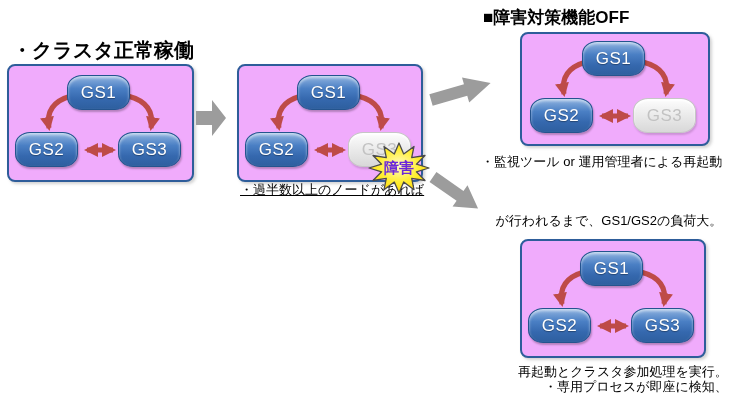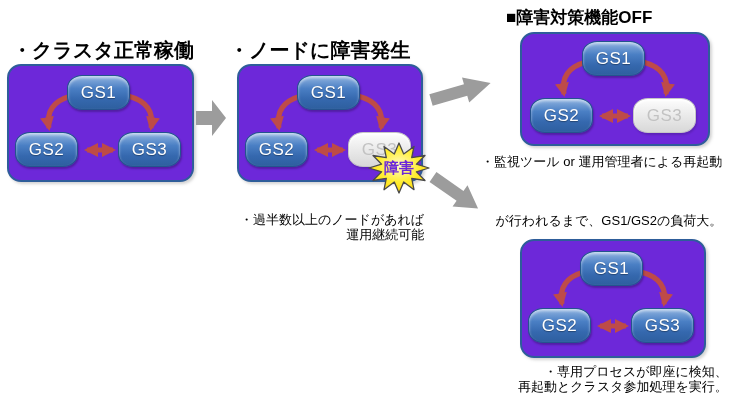--- a/index.html
+++ b/index.html
@@ -7,22 +7,22 @@
   body { font-family: "Liberation Sans", "DejaVu Sans", sans-serif; color: #000; }
   #canvas { position: relative; width: 734px; height: 406px; background: #fff; overflow: hidden; }
 
   .title { position: absolute; font-size: 20px; font-weight: 700; white-space: nowrap; }
   .heading { position: absolute; font-size: 17px; font-weight: 700; white-space: nowrap; }
   .caption { position: absolute; font-size: 13px; line-height: 15px; white-space: nowrap; text-align: right; }
 
   .cluster {
     position: absolute;
     border: 2.5px solid #2E5D9A;
-    border-radius: 14px;
-    background: #6d28d9;
+    border-radius: 8px;
+    background: #f0abfc;
     box-shadow: 2px 2px 3px rgba(130,130,130,.35);
     text-align: right;
   }
   .link-arrows { position: absolute; left: 0; top: 0; overflow: visible; }
 
   .node {
     position: absolute; width: 63px; height: 35px;
     border-radius: 15px / 13px;
     display: flex; align-items: center; justify-content: center;
     font-size: 17px; letter-spacing: .5px;
@@ -64,22 +64,21 @@
       <stop offset="0%" stop-color="#FFFBCC"></stop>
       <stop offset="55%" stop-color="#FFEE33"></stop>
       <stop offset="100%" stop-color="#FFD400"></stop>
     </radialGradient>
   </defs>
 </svg>
 
 <div id="canvas">
 
   <div class="title" style="left:12px; top:37px;">・クラスタ正常稼働</div>
-  <div class="title" style="left:229px; top:37px;">・ノードに障害発生</div>
-  <div class="heading" style="left:483px; top:6px;margin-left:23px;">■障害対策機能OFF</div>
+  <div class="heading" style="left:483px; top:6px;">■障害対策機能OFF</div>
 
   <div class="cluster" style="left:7px; top:64px; width:187px; height:118px;">
     <svg class="link-arrows" width="182" height="113" viewBox="0 0 182 113">
       <path d="M 62 30 C 44 35 37 46 40 62" fill="none" stroke="#BE4B48" stroke-width="5" marker-end="url(#ah)"></path>
       <path d="M 119 30 C 138 35 145 46 142 62" fill="none" stroke="#BE4B48" stroke-width="5" marker-end="url(#ah)"></path>
       <path d="M 78 84 L 104 84" fill="none" stroke="#BE4B48" stroke-width="5" marker-start="url(#ah)" marker-end="url(#ah)"></path>
     </svg>
     <div class="node blue" style="left:58px; top:9px;">GS1</div>
     <div class="node blue" style="left:6px;  top:66px;">GS2</div>
     <div class="node blue" style="left:109px;top:66px;">GS3</div>
@@ -134,26 +133,25 @@
     <svg width="62" height="26" viewBox="0 0 62 26">
       <polygon points="0,7 36,7 36,0 62,13 36,26 36,19 0,19" fill="#9C9C9C"></polygon>
     </svg>
   </div>
   <div class="flow-arrow" style="left:433px; top:164px; transform: rotate(35deg); transform-origin: 0 50%;">
     <svg width="55" height="26" viewBox="0 0 55 26">
       <polygon points="0,7 33,7 33,0 55,13 33,26 33,19 0,19" fill="#9C9C9C"></polygon>
     </svg>
   </div>
 
-  <div class="caption" style="left:240px; top:212px;">
+  <div class="caption" style="left:240px; top:182px;text-decoration:underline;">
     <div>・過半数以上のノードがあれば</div>
-    <div style="margin-left:10px;">運用継続可能</div>
   </div>
   <div class="caption" style="left:481px; top:154px;">
     <div>・監視ツール or 運用管理者による再起動</div>
     <div style="margin-left:8px;margin-top:44px;">が行われるまで、GS1/GS2の負荷大。</div>
   </div>
   <div class="caption" style="left:506px; top:364px;">
+    <div style="margin-left:12px;">再起動とクラスタ参加処理を実行。</div>
     <div>・専用プロセスが即座に検知、</div>
-    <div style="margin-left:12px;">再起動とクラスタ参加処理を実行。</div>
   </div>
 
 </div>
 
 </body></html>

